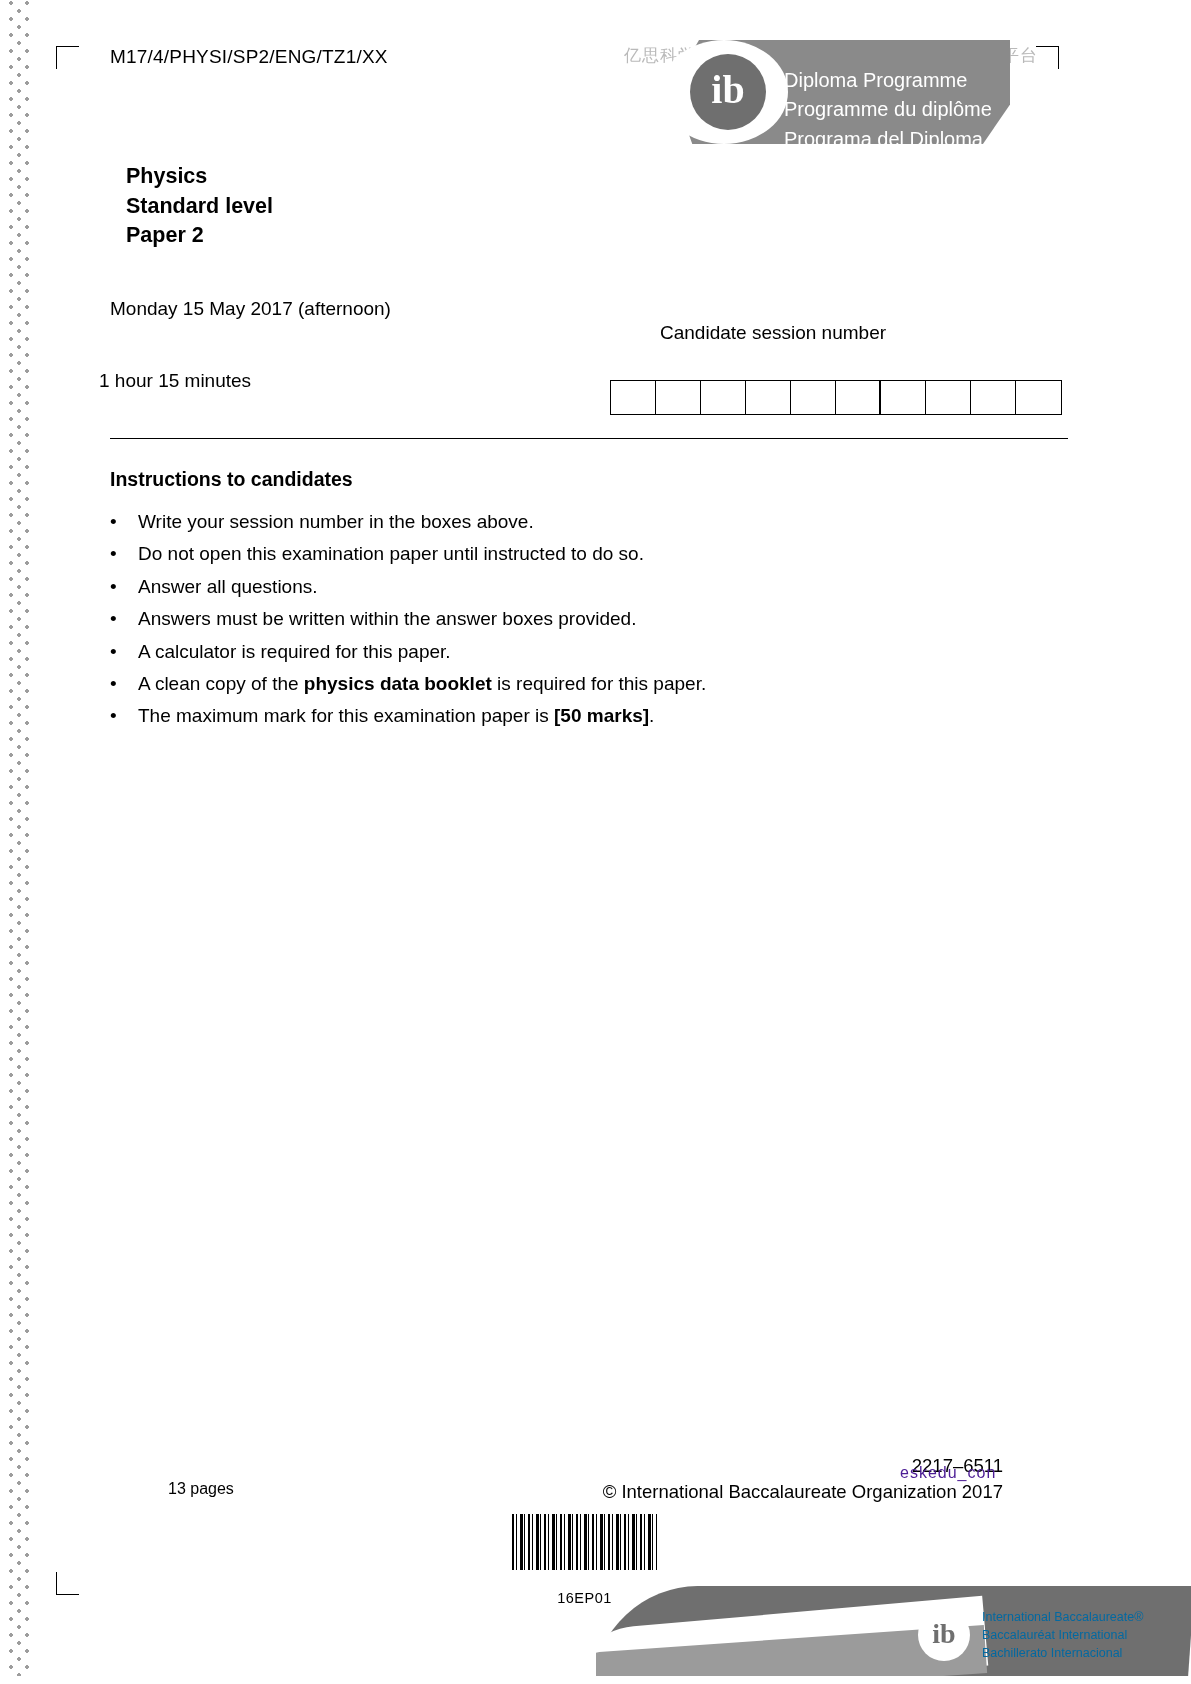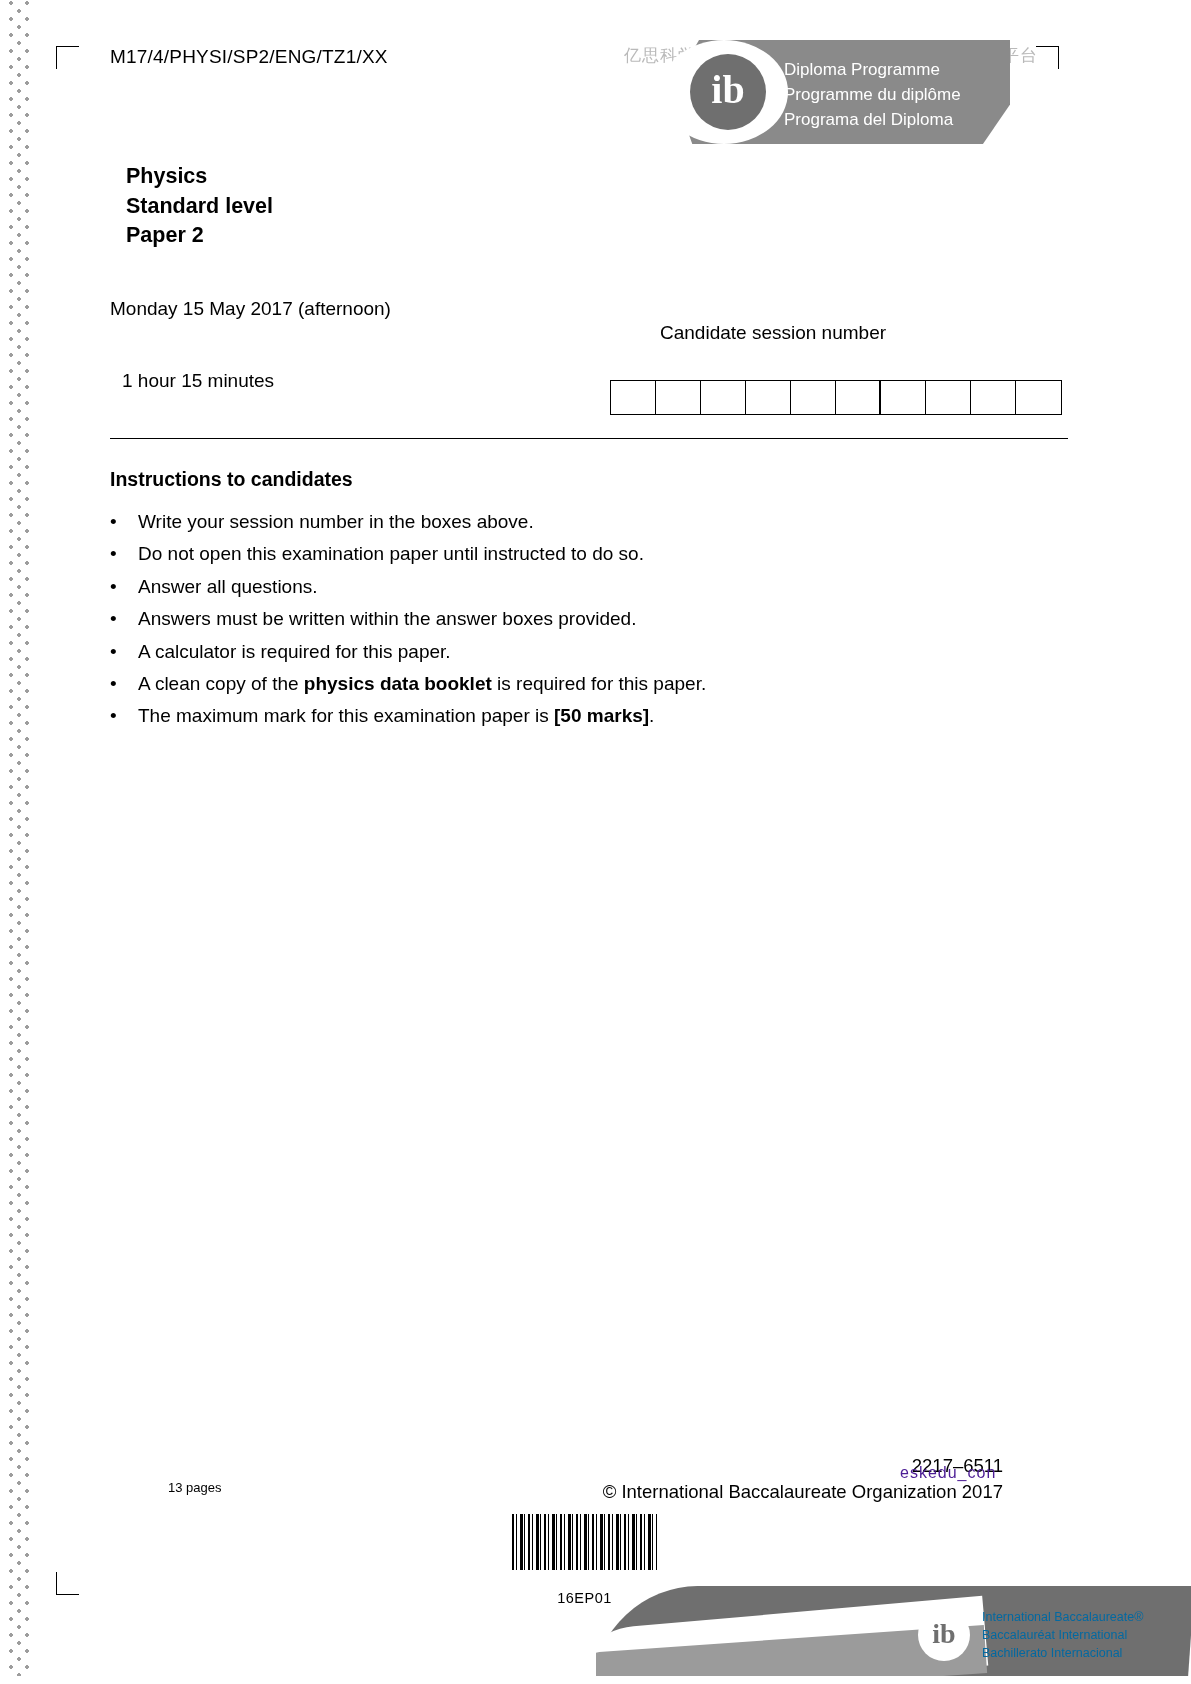--- a/index.html
+++ b/index.html
@@ -89,23 +89,23 @@
     color: #ffffff;
     font-weight: bold;
     font-size: 40px;
     font-family: "Liberation Serif", serif;
     line-height: 1;
     padding-bottom: 4px;
   }
   .ib-banner .lines {
     position: absolute;
     left: 112px;
-    top: 18px;
+    top: 26px;
     color: #ffffff;
-    font-size: 17px;
+    font-size: 20px;
     line-height: 1.47;
   }
 
   
   .watermark-cn {
     position: absolute;
     left: 624px;
     top: 44px;
     width: 380px;
     font-size: 17px;
@@ -133,21 +133,21 @@
   }
 
   .exam-date {
     position: absolute;
     left: 110px;
     top: 298px;
     font-size: 19px;
   }
   .exam-duration {
     position: absolute;
-    left: 122px;
+    left: 99px;
     top: 370px;
     font-size: 19px;
   }
 
   
   .csn-label {
     position: absolute;
     left: 660px;
     top: 322px;
     font-size: 19px;
@@ -204,21 +204,21 @@
     flex: 0 0 28px;
     text-align: left;
   }
   .instructions .txt b { font-weight: bold; }
 
   
   .pages-count {
     position: absolute;
     left: 168px;
     top: 1480px;
-    font-size: 13px;
+    font-size: 16px;
     text-align: right;
   }
   .doc-number {
     position: absolute;
     right: 188px;
     top: 1455px;
     font-size: 18.5px;
     text-align: right;
     width: 300px;
   }

